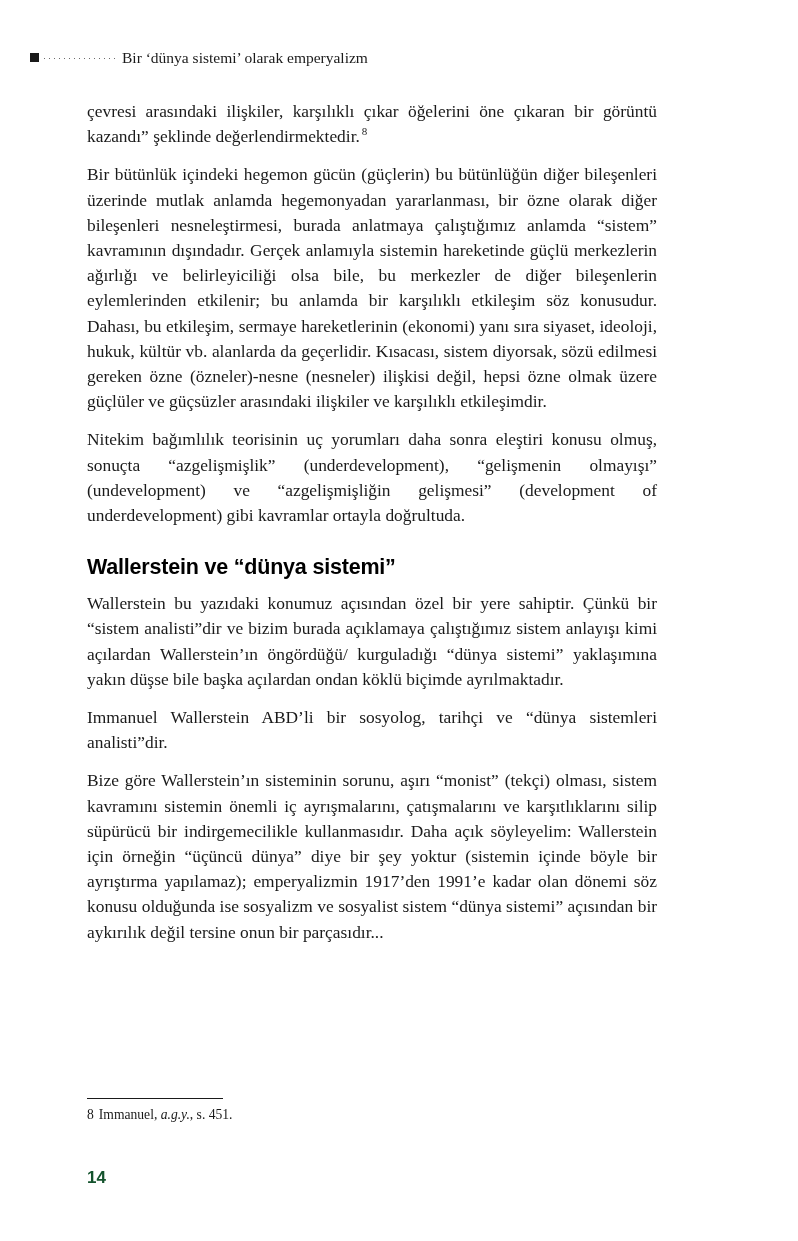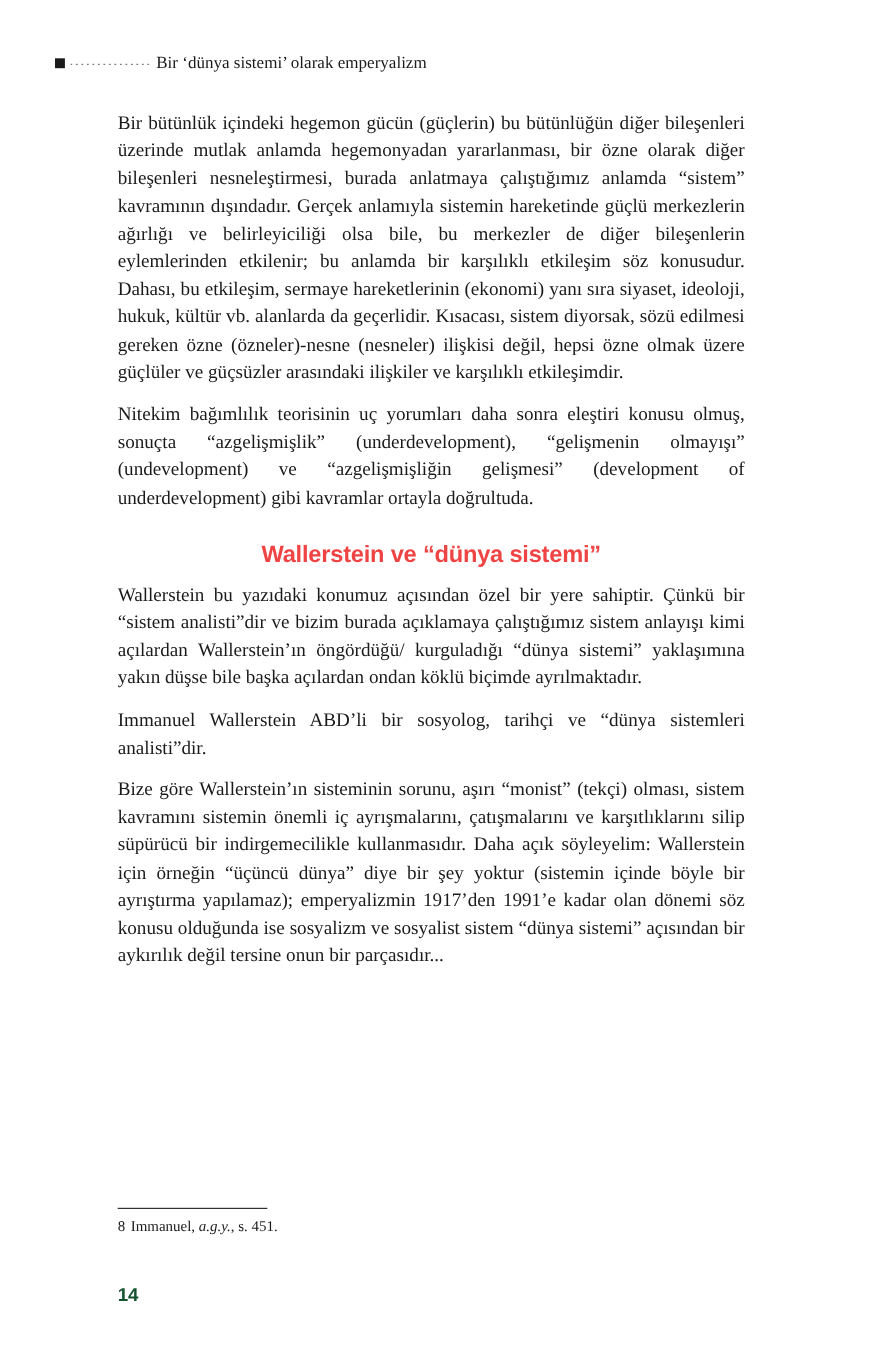--- a/index.html
+++ b/index.html
@@ -12,21 +12,20 @@
     background: #ffffff;
     font-family: "Liberation Serif", serif;
     color: #1a1a1a;
     position: relative;
     overflow: hidden;
   }
 
   .page {
     position: absolute;
     inset: 0;
-    margin-left: 20px;
   }
 
   
   .running-header {
     position: absolute;
     left: 30px;
     top: 50px;
     display: flex;
     align-items: center;
     width: 640px;
@@ -82,23 +81,23 @@
     line-height: 0;
     padding-left: 2px;
   }
 
   h2.section-heading {
     font-family: "Liberation Sans", sans-serif;
     font-weight: bold;
     font-size: 21.5px;
     line-height: 26px;
     letter-spacing: -0.2px;
-    color: #ef4444;
+    color: #000000;
     margin: 26px 0 11px 0;
-    text-align: center;
+    text-align: left;
   }
 
   
   .footnote-area {
     position: absolute;
     left: 87px;
     top: 1098px;
     width: 570px;
   }
   .footnote-rule {
@@ -137,20 +136,21 @@
 <div class="page">
 
   <div class="running-header">
     <span class="header-square"></span>
     <span class="header-dots"></span>
     <span class="header-title">Bir ‘dünya sistemi’ olarak emperyalizm</span>
   </div>
 
   <div class="content">
 
+    <p class="body-par"><span>çevresi arasındaki ilişkiler, karşılıklı çıkar öğelerini öne çıkaran bir görüntü kazandı” şeklinde değerlendirmektedir.</span><sup class="fn-ref">8</sup></p>
 
 
     <p class="body-par">Bir bütünlük içindeki hegemon gücün (güçlerin) bu bütünlüğün diğer bileşenleri üzerinde mutlak anlamda hegemonyadan yararlanması, bir özne olarak diğer bileşenleri nesneleştirmesi, burada anlatmaya çalıştığımız anlamda “sistem” kavramının dışındadır. Gerçek anlamıyla sistemin hareketinde güçlü merkezlerin ağırlığı ve belirleyiciliği olsa bile, bu merkezler de diğer bileşenlerin eylemlerinden etkilenir; bu anlamda bir karşılıklı etkileşim söz konusudur. Dahası, bu etkileşim, sermaye hareketlerinin (ekonomi) yanı sıra siyaset, ideoloji, hukuk, kültür vb. alanlarda da geçerlidir. Kısacası, sistem diyorsak, sözü edilmesi gereken özne (özneler)-nesne (nesneler) ilişkisi değil, hepsi özne olmak üzere güçlüler ve güçsüzler arasındaki ilişkiler ve karşılıklı etkileşimdir.</p>
 
     <p class="body-par">Nitekim bağımlılık teorisinin uç yorumları daha sonra eleştiri konusu olmuş, sonuçta “azgelişmişlik” (underdevelopment), “gelişmenin olmayışı” (undevelopment) ve “azgelişmişliğin gelişmesi” (development of underdevelopment) gibi kavramlar ortayla doğrultuda.</p>
 
     <h2 class="section-heading">Wallerstein ve “dünya sistemi”</h2>
 
     <p class="body-par">Wallerstein bu yazıdaki konumuz açısından özel bir yere sahiptir. Çünkü bir “sistem analisti”dir ve bizim burada açıklamaya çalıştığımız sistem anlayışı kimi açılardan Wallerstein’ın öngördüğü/ kurguladığı “dünya sistemi” yaklaşımına yakın düşse bile başka açılardan ondan köklü biçimde ayrılmaktadır.</p>
 

